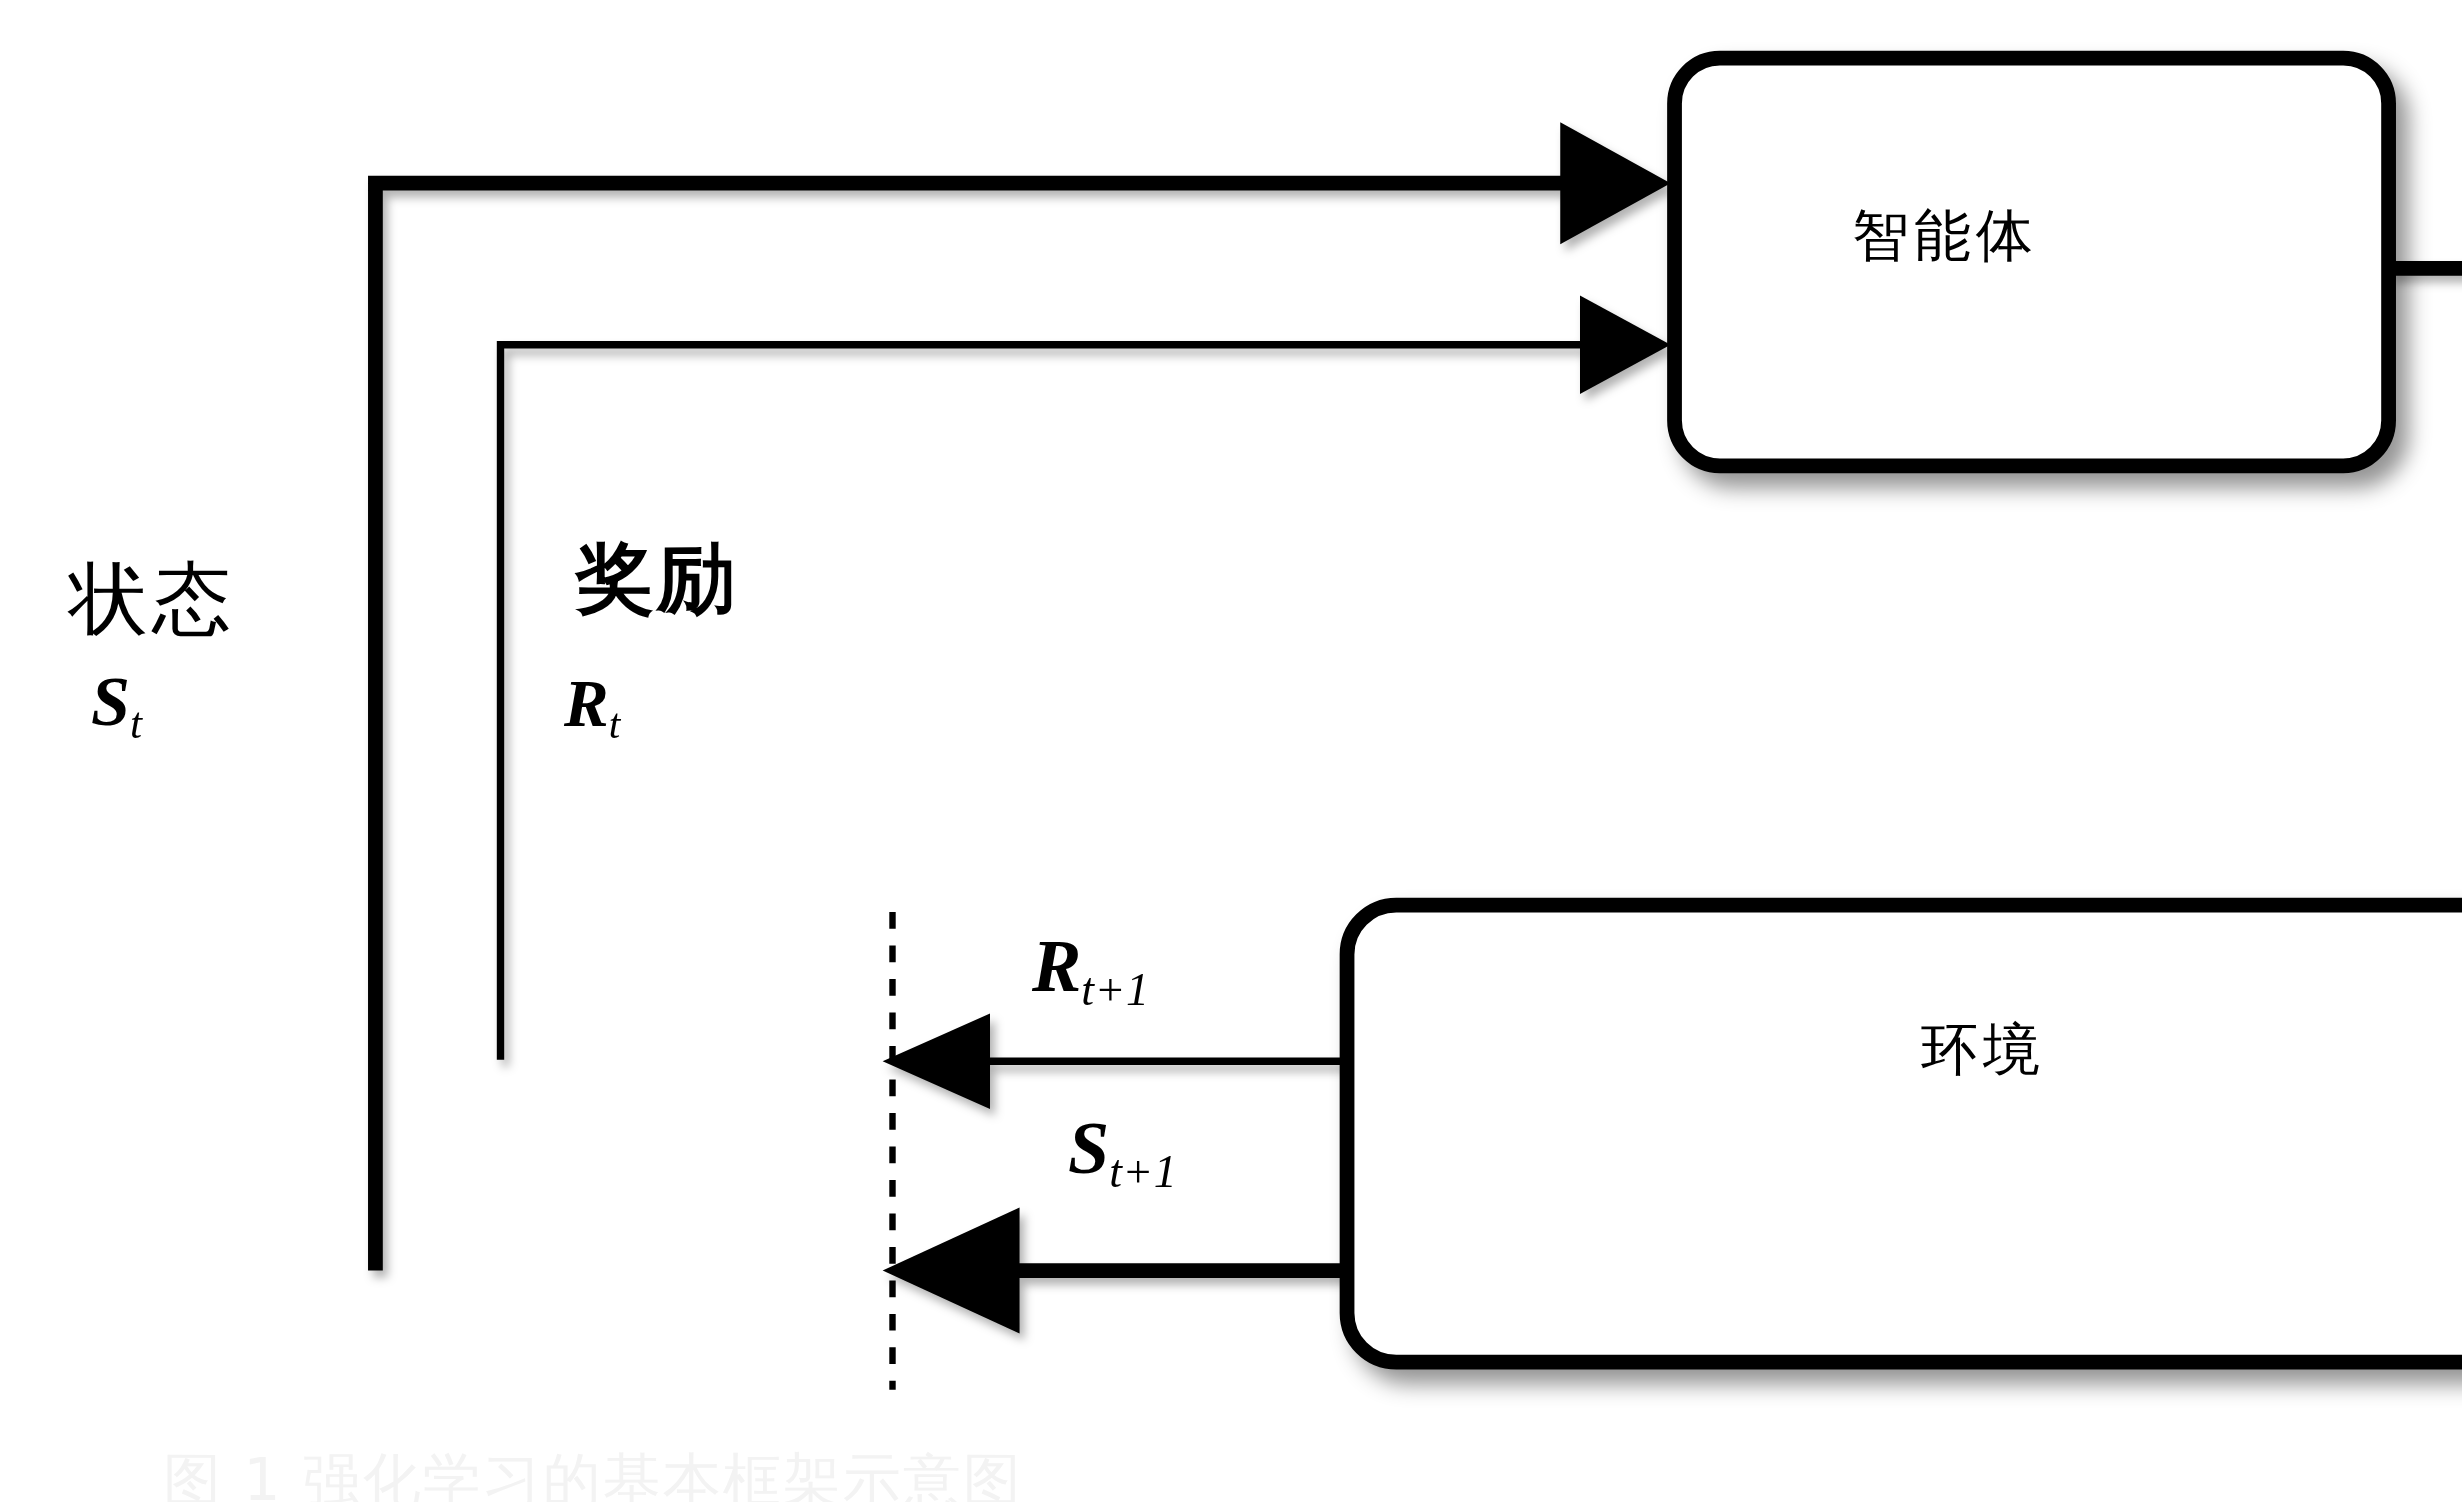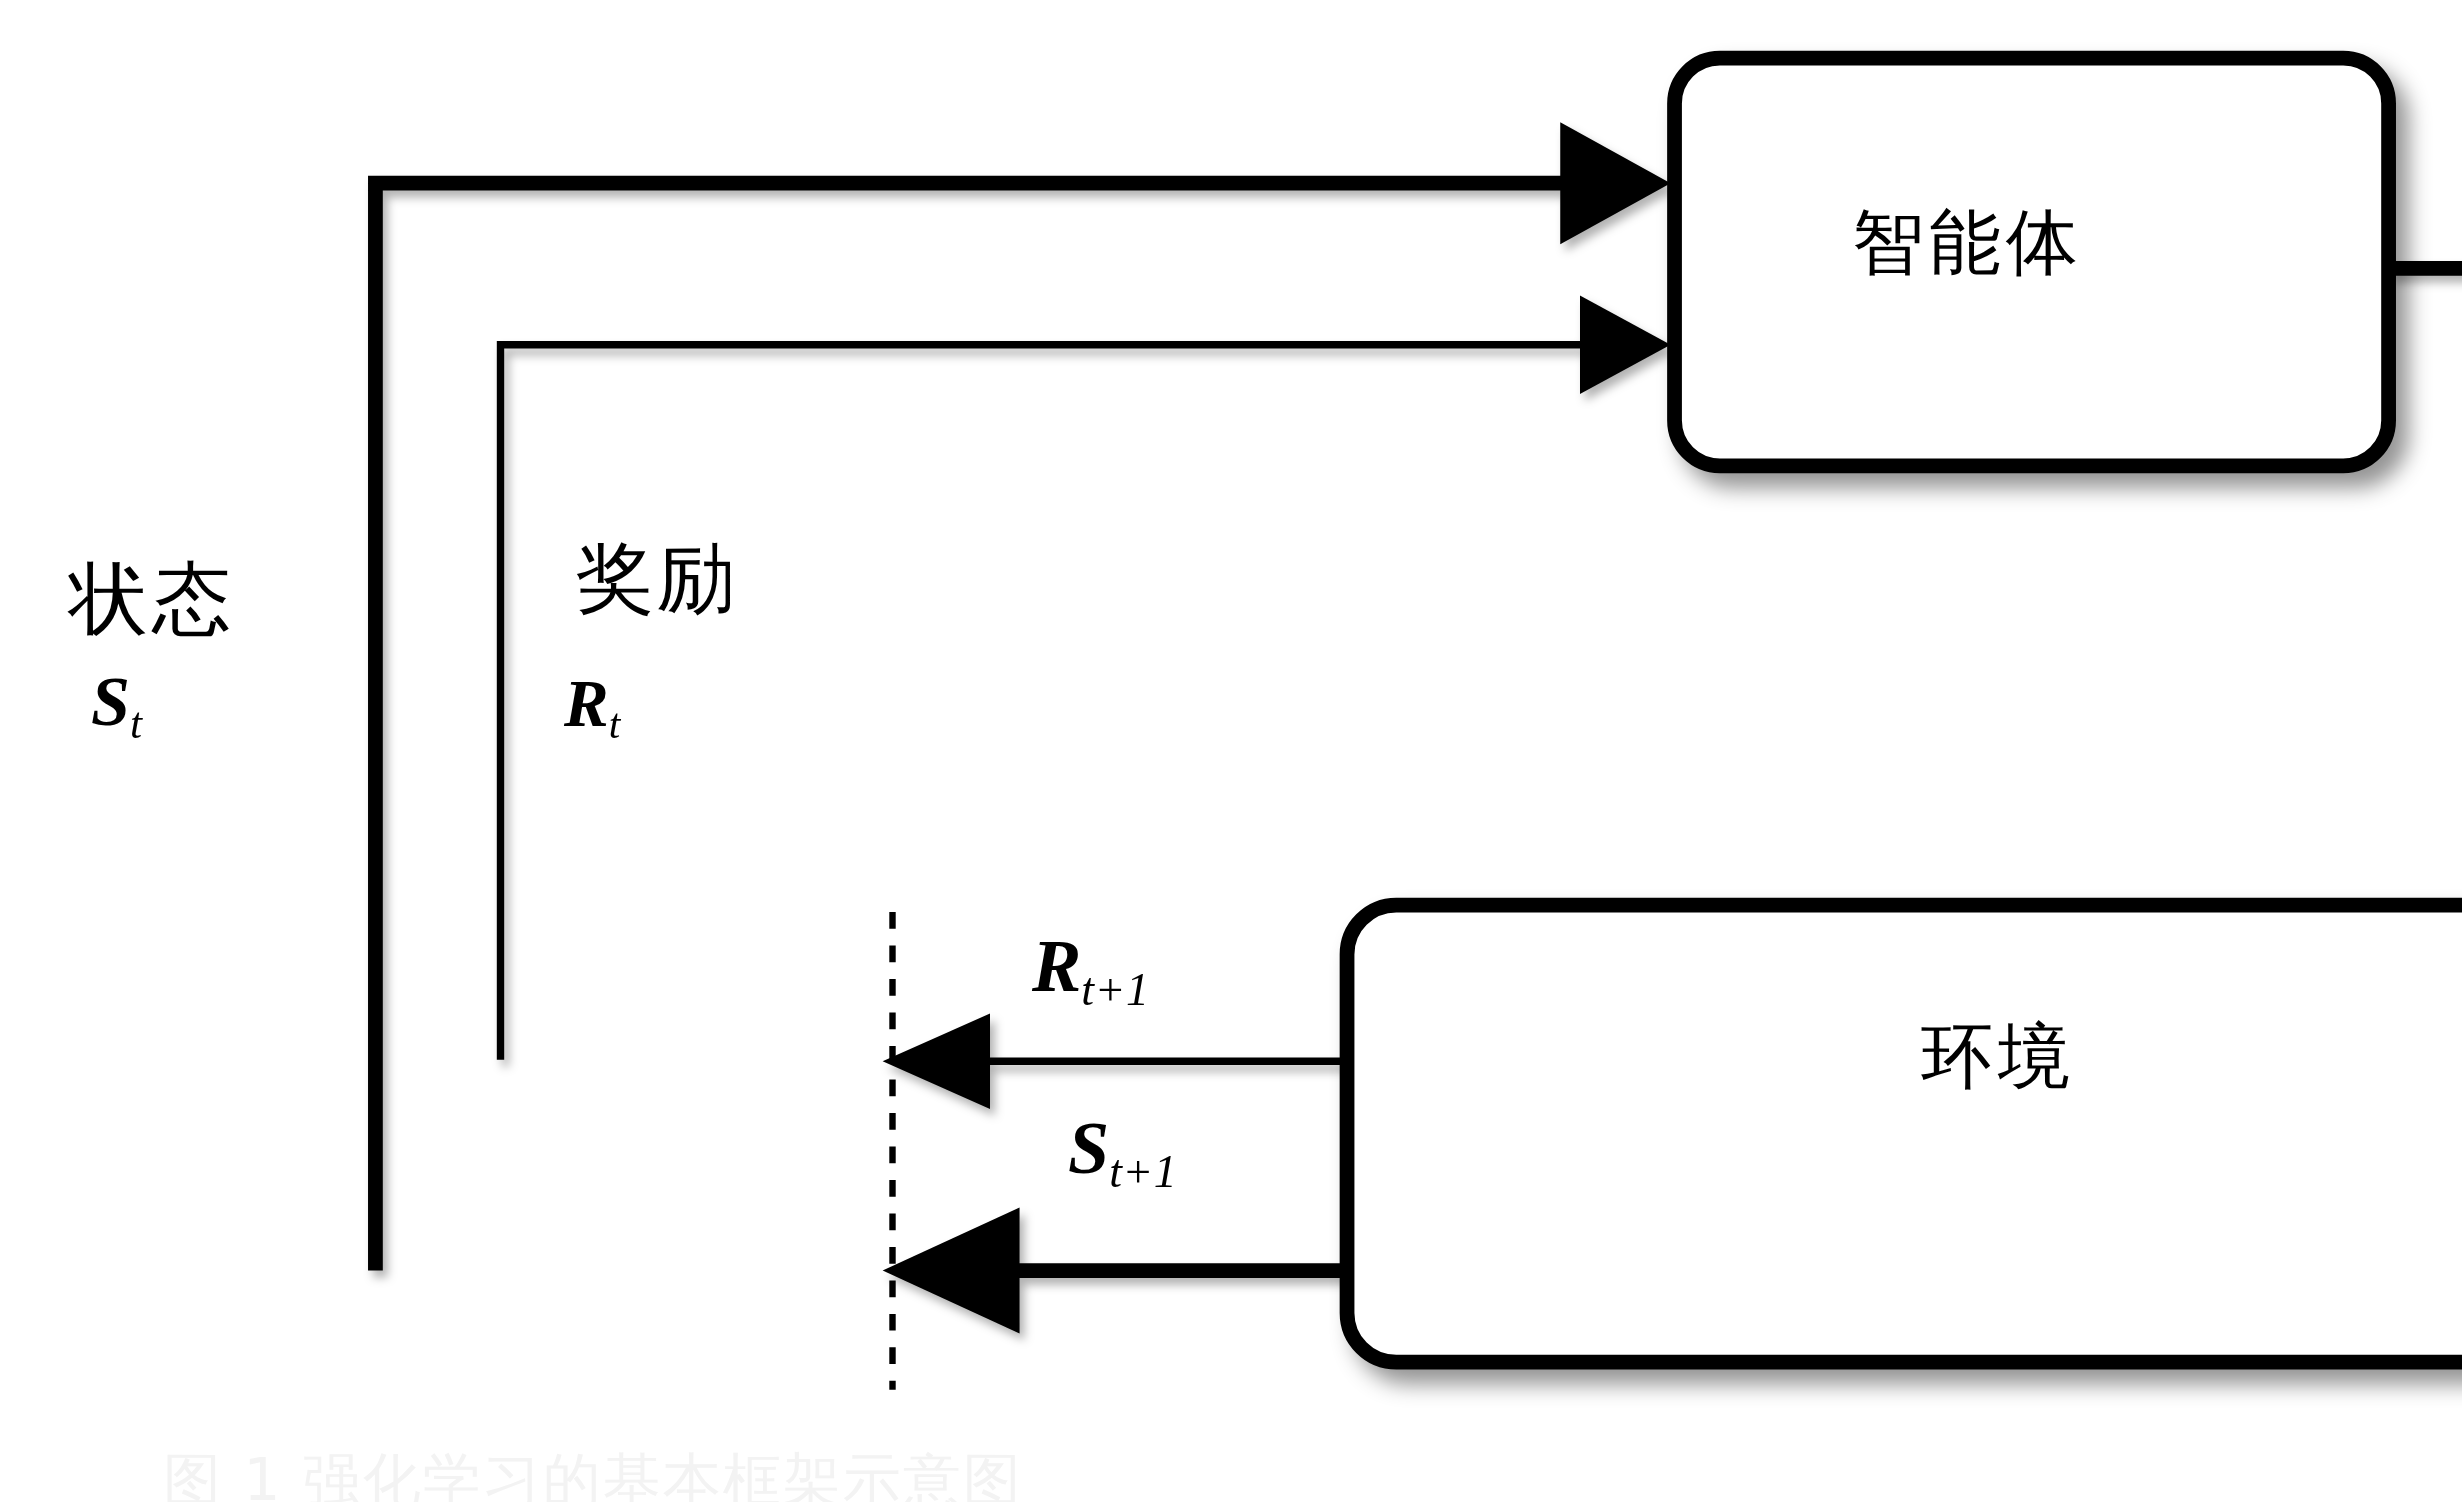--- a/index.html
+++ b/index.html
@@ -47,32 +47,32 @@
     font-size: 0.62em;
     font-style: italic;
     font-weight: 400;
     vertical-align: baseline;
     position: relative;
     top: 0.30em;
     letter-spacing: 0.01em;
   }
   .boxlabel {
     font-family: Liberation Serif, serif;
-    font-size: 72px;
+    font-size: 57px;
     letter-spacing: 4.9px;
   }
 
   
   #agent-label   { left: 1852px; top: 207px; }
   #env-label     { left: 1921px; top: 1021px; }
 
   #state-word    { left: 69px;  top: 560px; font-size: 79px; letter-spacing: 3.9px; }
   #state-sym     { left: 91px;  top: 667px; font-size: 70px; }
 
-  #reward-word   { left: 576px; top: 539px; font-size: 78px; letter-spacing: 3px; }
+  #reward-word   { left: 576px; top: 539px; font-size: 78px; letter-spacing: 3px; font-weight: bold; }
   #reward-sym    { left: 564px; top: 670px; font-size: 67px; }
 
   #rt1-label     { left: 1032px; top: 901px; font-size: 74px; margin-top: 28px; }
   #st1-label     { left: 1068px; top: 1111px; font-size: 74px; }
 
   #caption {
     position: absolute;
     left: 163px;
     top: 1442px;
     font-family: "DejaVu Sans", "Liberation Sans", sans-serif;

